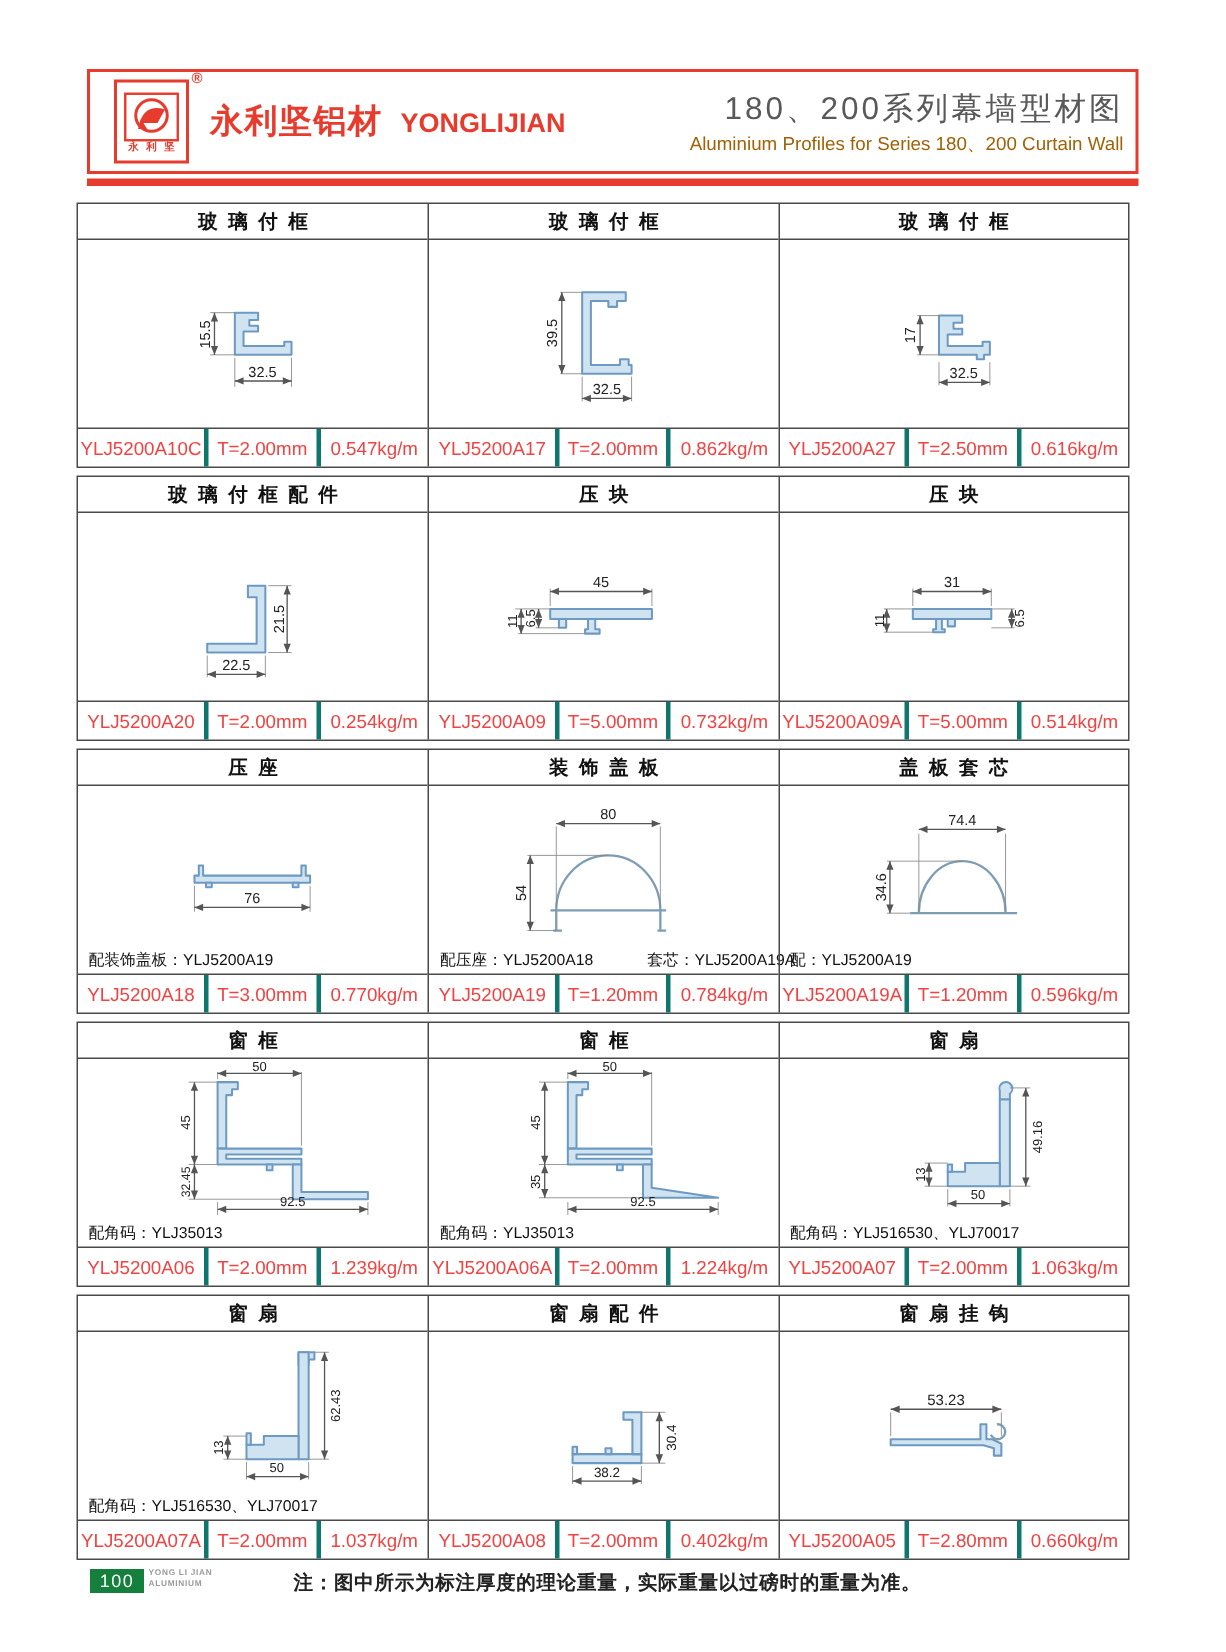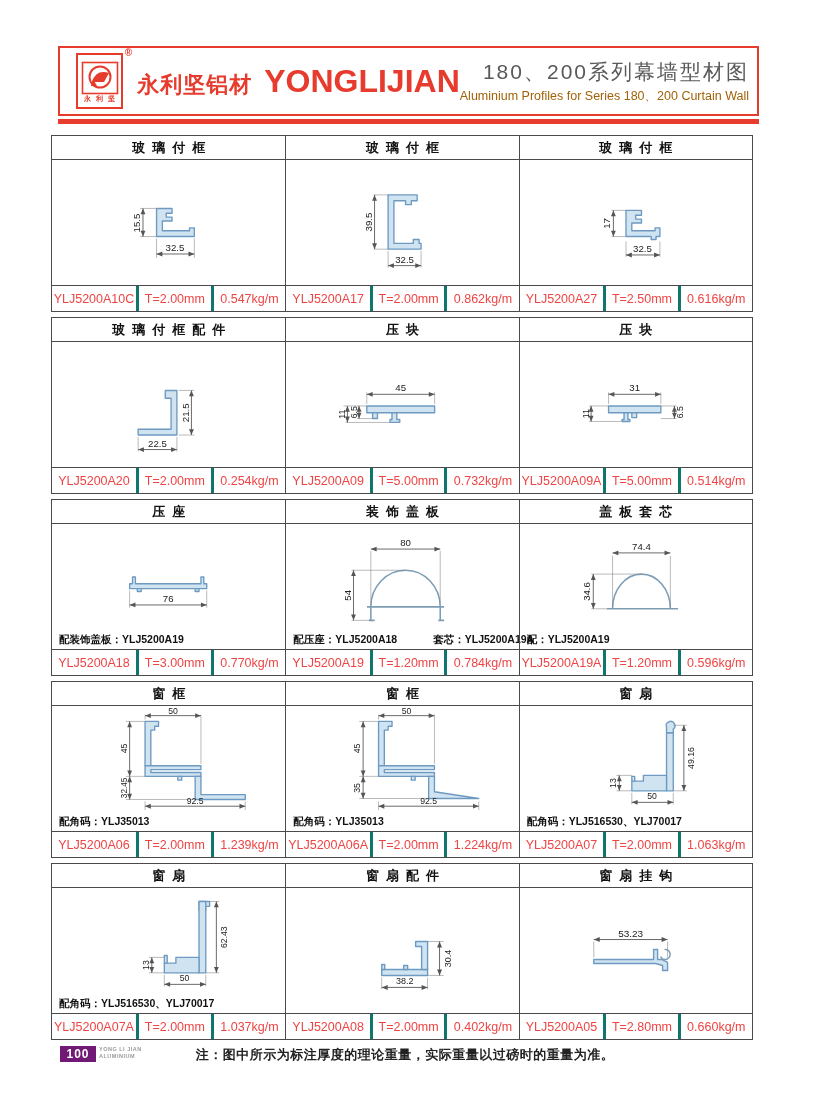--- a/index.html
+++ b/index.html
@@ -5,48 +5,48 @@
   html,body{margin:0;padding:0}
   body{width:817px;height:1101px;background:#fff;font-family:"Liberation Sans",sans-serif;position:relative;color:#111}
   
   .header-box{position:absolute;left:58px;top:46px;width:701px;height:70px;border:2px solid #e73b2d;box-sizing:border-box;display:flex;align-items:center;background:#fff}
   .logo{position:relative;width:50px;height:56px;border:2px solid #e73b2d;margin-left:16px;box-sizing:border-box;display:flex;flex-direction:column;align-items:center;justify-content:center;background:#fff}
   .logo svg{width:38px;height:34px}
   .logo-chars{color:#e73b2d;font-size:7px;font-weight:bold;letter-spacing:5px;text-indent:5px;white-space:nowrap;line-height:1}
   .logo-reg{position:absolute;top:-8px;right:-11px;color:#e73b2d;font-size:10px;font-weight:bold}
   .company{display:flex;align-items:baseline;margin-left:14px;white-space:nowrap}
   .company-cn{font-size:22px;font-weight:bold;color:#e73b2d;letter-spacing:1px}
-  .company-en{font-size:32px;font-weight:bold;color:#e73b2d;margin-left:12px}
+  .company-en{font-size:18px;font-weight:bold;color:#e73b2d;margin-left:12px}
   .htitle{margin-left:auto;text-align:right;padding-right:8px;white-space:nowrap}
   .htitle-cn{font-size:21px;color:#595959;letter-spacing:2px}
   .htitle-en{font-size:12.5px;color:#a16207;margin-top:2px}
   .red-bar{position:absolute;left:58px;top:119px;width:701px;height:5px;background:#e73b2d}
   
   .ptable{position:absolute;left:51px;top:135px;width:702px}
   .prow{display:grid;grid-template-columns:1fr 1fr 1fr;border:1px solid #4a4a4a;height:177px;margin-bottom:5px;box-sizing:border-box;background:#fff}
   .pcell{display:flex;flex-direction:column;min-width:0}
   .pcell+.pcell{border-left:1px solid #4a4a4a}
   .cell-title{flex:0 0 23px;border-bottom:1px solid #4a4a4a;display:flex;align-items:center;justify-content:center;font-size:13px;font-weight:bold;letter-spacing:7px;text-indent:7px;color:#111}
   .cell-drawing{flex:1;position:relative;overflow:hidden}
   .cell-drawing svg{position:absolute;left:0;top:0;width:100%;height:100%}
-  .cell-note{flex:0 0 19px;display:flex;align-items:center;font-size:10.5px;font-weight:bold;padding:0 7px;gap:36px;white-space:nowrap;color:#111}
+  .cell-note{flex:0 0 19px;display:flex;align-items:center;font-size:10.5px;font-weight:normal;padding:0 7px;gap:36px;white-space:nowrap;color:#111}
   .cell-info{flex:0 0 25px;border-top:1px solid #4a4a4a;display:grid;grid-template-columns:36% 32% 32%}
   .cell-info>div{display:flex;align-items:center;justify-content:center;font-size:12.5px;color:#ef4444;overflow:hidden;white-space:nowrap}
   .cell-info>div+div{border-left:3px solid #0f766e}
   
   svg .prof{fill:#cfe3f1;stroke:#6e9ac2;stroke-width:1.4;stroke-linejoin:round}
   svg .prof2{fill:none;stroke:#7d9db5;stroke-width:1.6;stroke-linejoin:round}
   svg .dim{stroke:#555;stroke-width:0.9;marker-start:url(#ar);marker-end:url(#ar)}
   svg .ext{stroke:#888;stroke-width:0.6;fill:none}
   svg text{font:10px "Liberation Sans",sans-serif;fill:#222}
   svg text.s9{font-size:9px}
   svg text.s8{font-size:8.5px}
   
   .footer{position:absolute;left:60px;top:1046px;width:702px;display:flex;align-items:flex-start}
-  .page-badge{background:#701a75;color:#fff;font-weight:bold;font-size:12px;width:36px;height:16px;display:flex;align-items:center;justify-content:center;letter-spacing:1px}
+  .page-badge{background:#15803d;color:#fff;font-weight:normal;font-size:12px;width:36px;height:16px;display:flex;align-items:center;justify-content:center;letter-spacing:1px}
   .brand-mini{font-size:5.5px;color:#9a9a9a;font-weight:bold;margin-left:3px;line-height:1.25;letter-spacing:.5px}
   .footer-note{margin-left:54px;font-size:13px;font-weight:bold;color:#222;letter-spacing:.5px}
 </style>
 </head>
 <body>
 
 <svg width="0" height="0" style="position:absolute">
   <defs>
     <marker id="ar" markerWidth="8" markerHeight="8" refX="6.5" refY="3" orient="auto-start-reverse" markerUnits="userSpaceOnUse">
       <path d="M0.5,0.5 L6.5,3 L0.5,5.5 z" fill="#555"></path>

